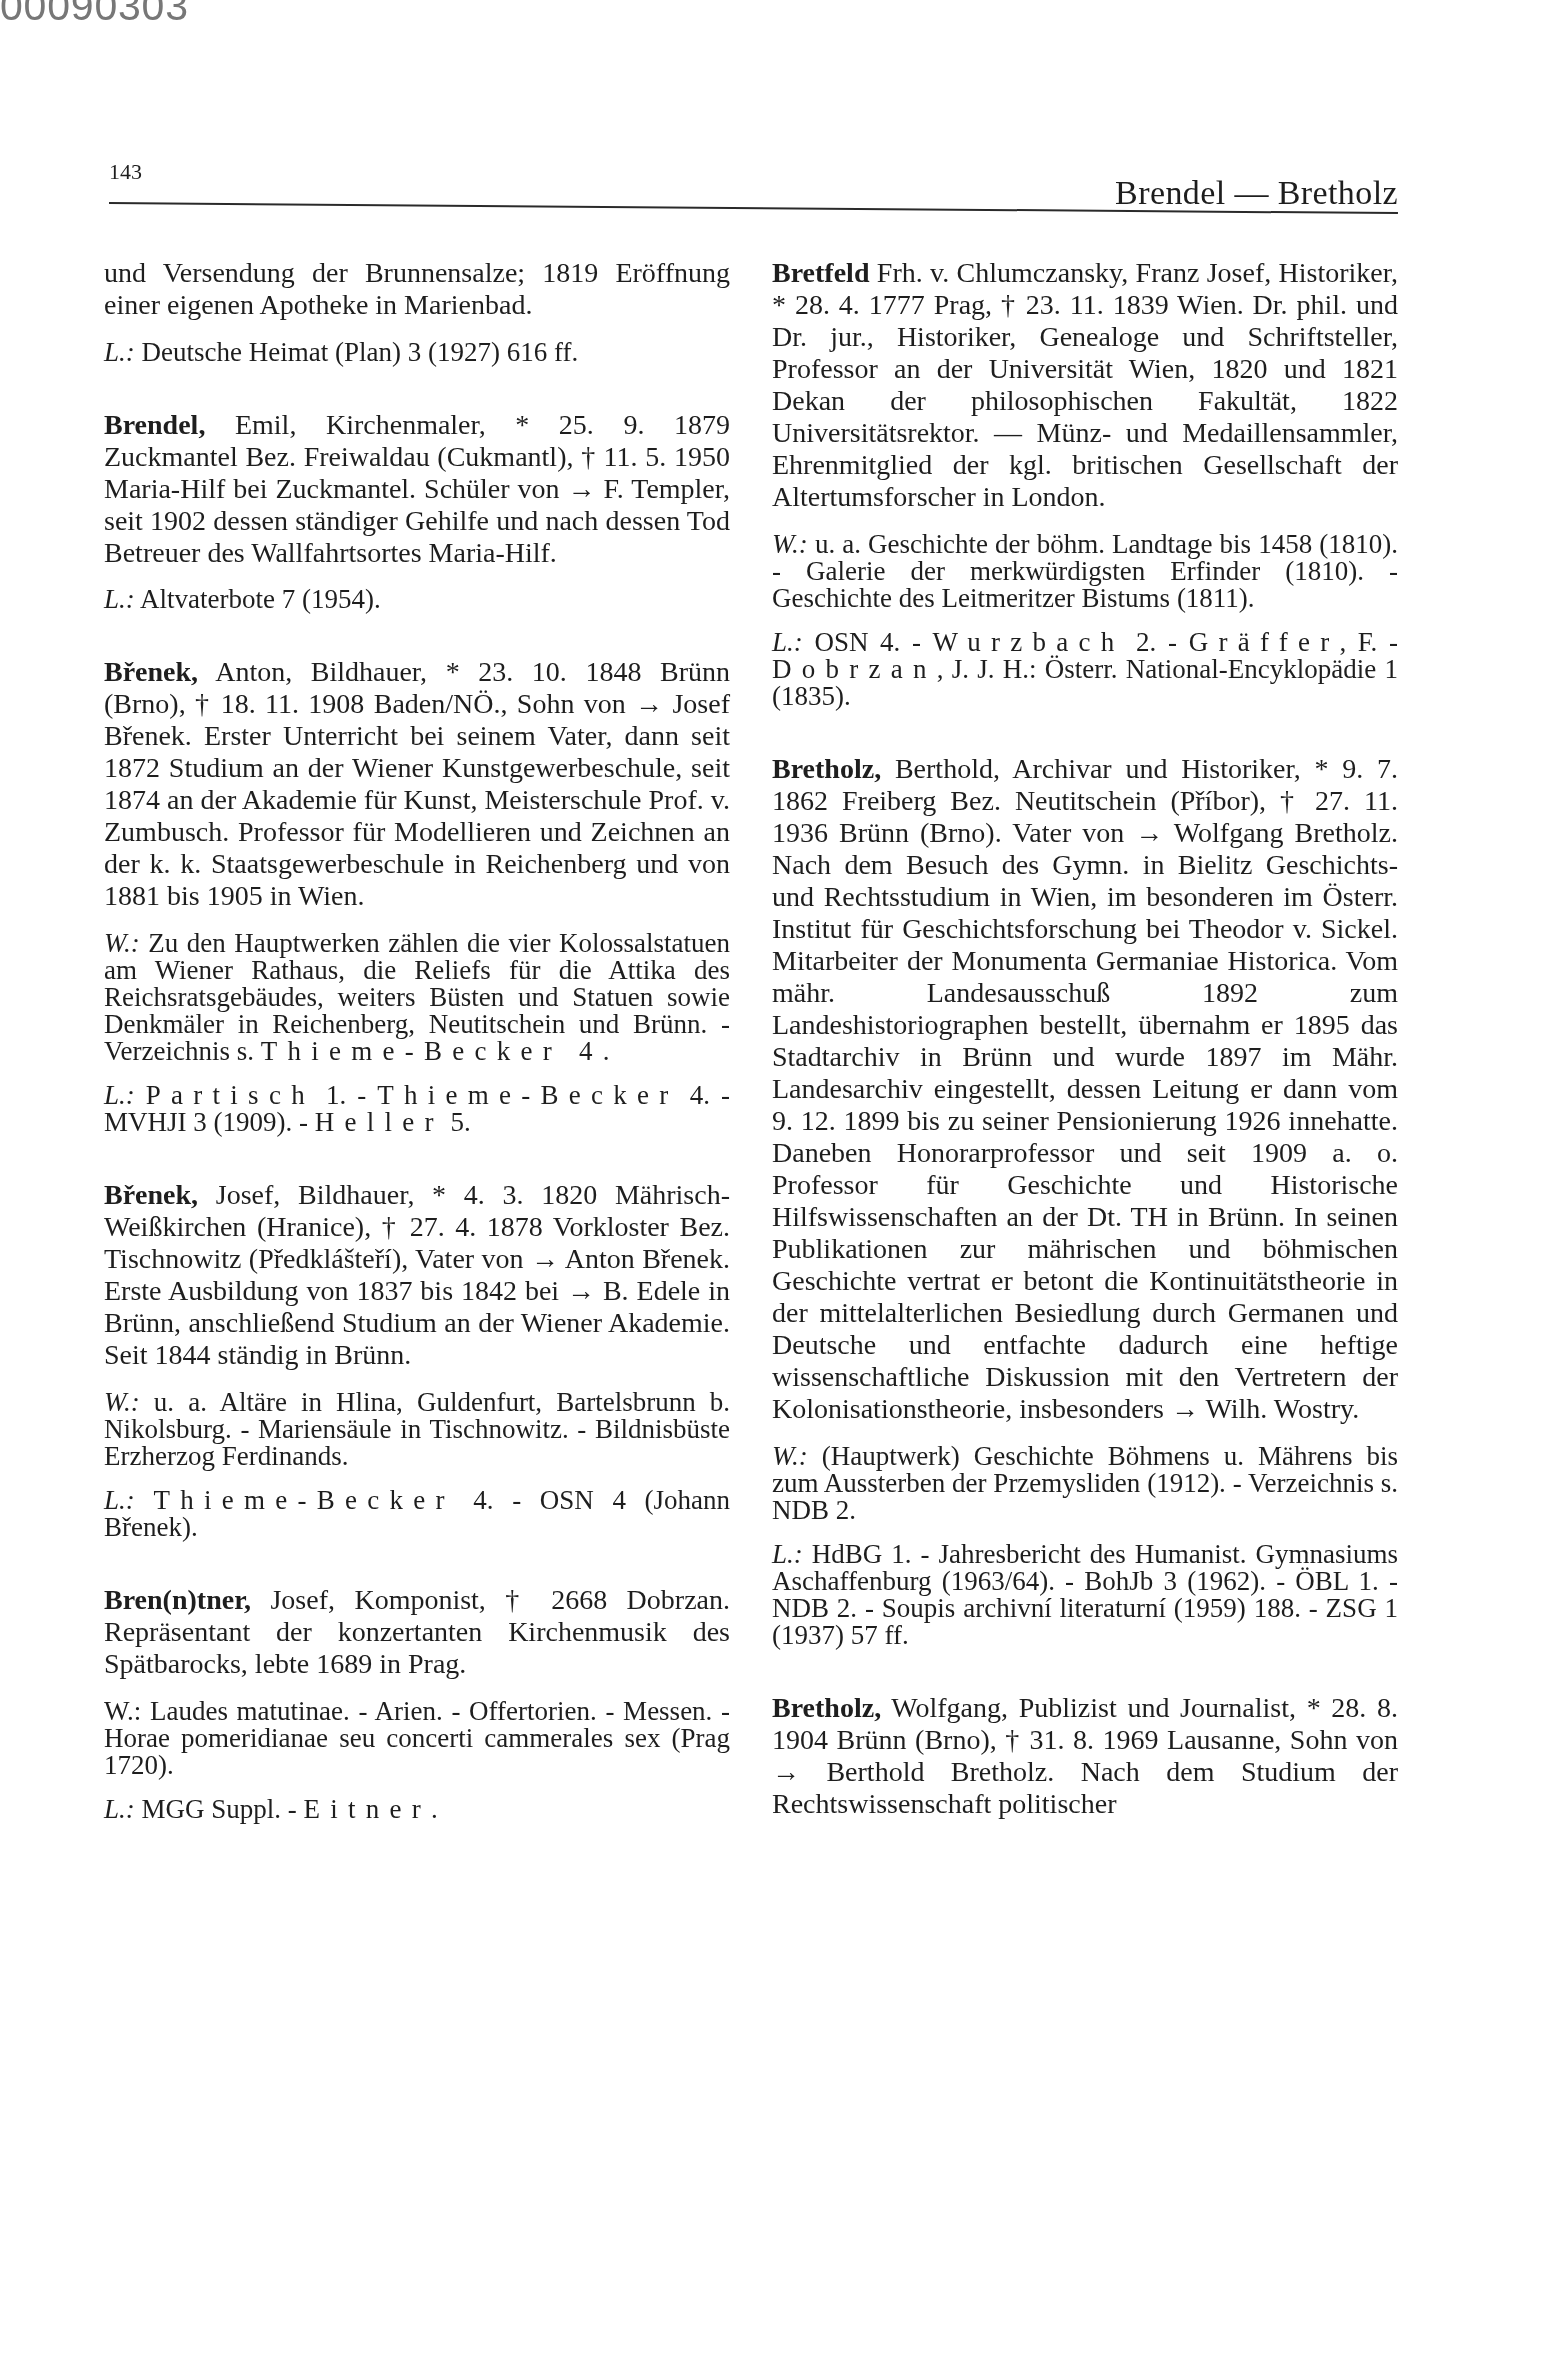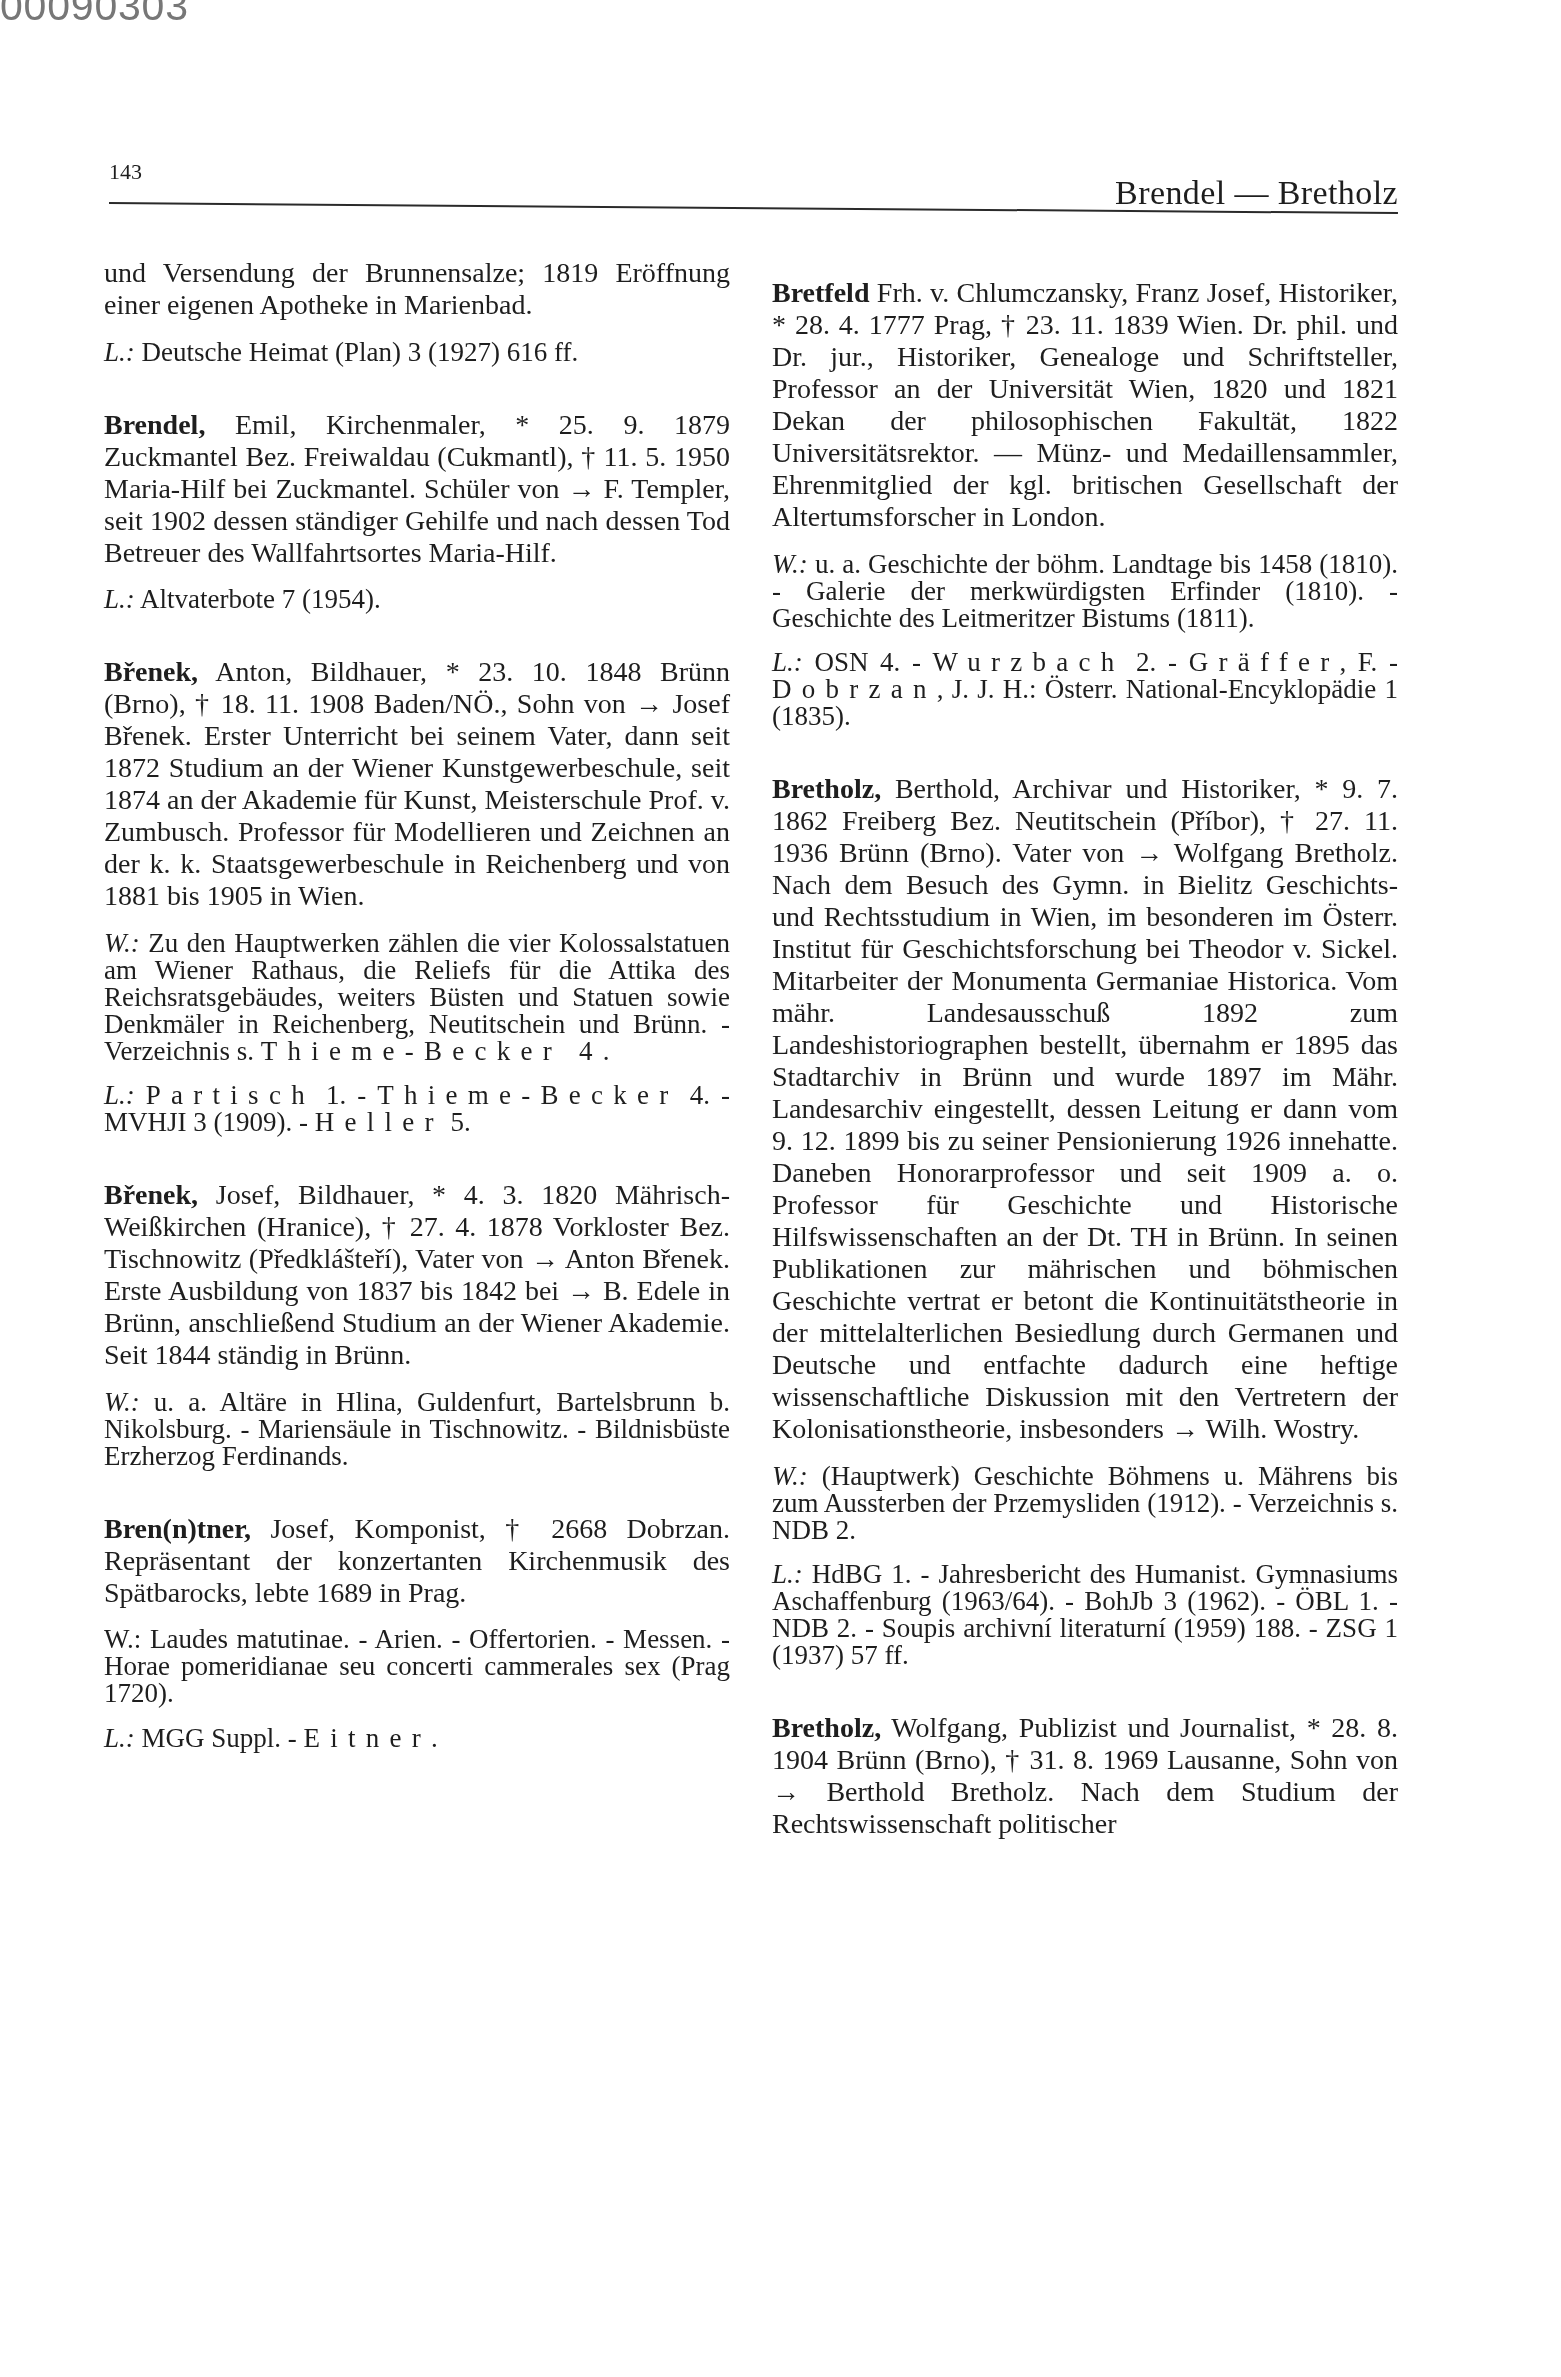--- a/index.html
+++ b/index.html
@@ -17,21 +17,21 @@
   }
   .running-head {
     position: absolute; right: 163px; top: 174px; font-size: 34px; letter-spacing: 0.4px;
   }
   .header-rule {
     position: absolute; left: 109px; top: 202px; width: 1289px; height: 2.4px;
     background: #2a2a2a; transform: rotate(0.45deg); transform-origin: left center;
   }
   .column { position: absolute; top: 257px; width: 626px; }
   .col-left { left: 104px; }
-  .col-right { left: 772px; margin-top: 20px; }
+  .col-right { left: 772px; }
 
   p { margin: 0; text-align: justify; hyphens: manual; }
   .body-text { font-size: 28px; line-height: 32px; }
   .note { font-size: 27px; line-height: 27px; margin-top: 17.5px; }
   .entry { margin-top: 43px; }
   .entry:first-child { margin-top: 0; }
   .lemma { font-weight: bold; }
   .label { font-style: italic; }
   .spaced { letter-spacing: 0.38em; }
 </style>
@@ -58,20 +58,21 @@
 
   <div class="entry">
     <p class="body-text"><span class="lemma">Břenek,</span> <span>Anton, Bildhauer, * 23. 10. 1848 Brünn (Brno), † 18. 11. 1908 Baden/NÖ., Sohn von → Josef Břenek. Erster Unterricht bei seinem Vater, dann seit 1872 Studium an der Wiener Kunstgewerbeschule, seit 1874 an der Akademie für Kunst, Meisterschule Prof. v. Zumbusch. Professor für Modellieren und Zeichnen an der k. k. Staatsgewerbeschule in Reichenberg und von 1881 bis 1905 in Wien.</span></p>
     <p class="note"><span class="label">W.:</span> <span>Zu den Hauptwerken zählen die vier Kolossalstatuen am Wiener Rathaus, die Reliefs für die Attika des Reichsratsgebäudes, weiters Büsten und Statuen sowie Denkmäler in Reichenberg, Neutitschein und Brünn. - Verzeichnis s.</span> <span class="spaced">Thieme-Becker 4.</span></p>
     <p class="note"><span class="label">L.:</span> <span class="spaced">Partisch</span><span> 1. - </span><span class="spaced">Thieme-Becker</span><span> 4. - MVHJI 3 (1909). - </span><span class="spaced">Heller</span><span> 5.</span></p>
   </div>
 
   <div class="entry">
     <p class="body-text"><span class="lemma">Břenek,</span> <span>Josef, Bildhauer, * 4. 3. 1820 Mährisch-Weißkirchen (Hranice), † 27. 4. 1878 Vorkloster Bez. Tischnowitz (Předklášteří), Vater von → Anton Břenek. Erste Ausbildung von 1837 bis 1842 bei → B. Edele in Brünn, anschließend Studium an der Wiener Akademie. Seit 1844 ständig in Brünn.</span></p>
     <p class="note"><span class="label">W.:</span> <span>u. a. Altäre in Hlina, Guldenfurt, Bartelsbrunn b. Nikolsburg. - Mariensäule in Tischnowitz. - Bildnisbüste Erzherzog Ferdinands.</span></p>
+    <p class="note"><span class="label">L.:</span> <span class="spaced">Thieme-Becker</span><span> 4. - OSN 4 (Johann Břenek).</span></p>
   </div>
 
   <div class="entry">
     <p class="body-text"><span class="lemma">Bren(n)tner,</span> <span>Josef, Komponist, † 2668 Dobrzan. Repräsentant der konzertanten Kirchenmusik des Spätbarocks, lebte 1689 in Prag.</span></p>
     <p class="note"><span>W.:</span> <span>Laudes matutinae. - Arien. - Offertorien. - Messen. - Horae pomeridianae seu concerti cammerales sex (Prag 1720).</span></p>
     <p class="note"><span class="label">L.:</span> <span>MGG Suppl. - </span><span class="spaced">Eitner</span><span>.</span></p>
   </div>
 </div>
 
 <div class="column col-right">

